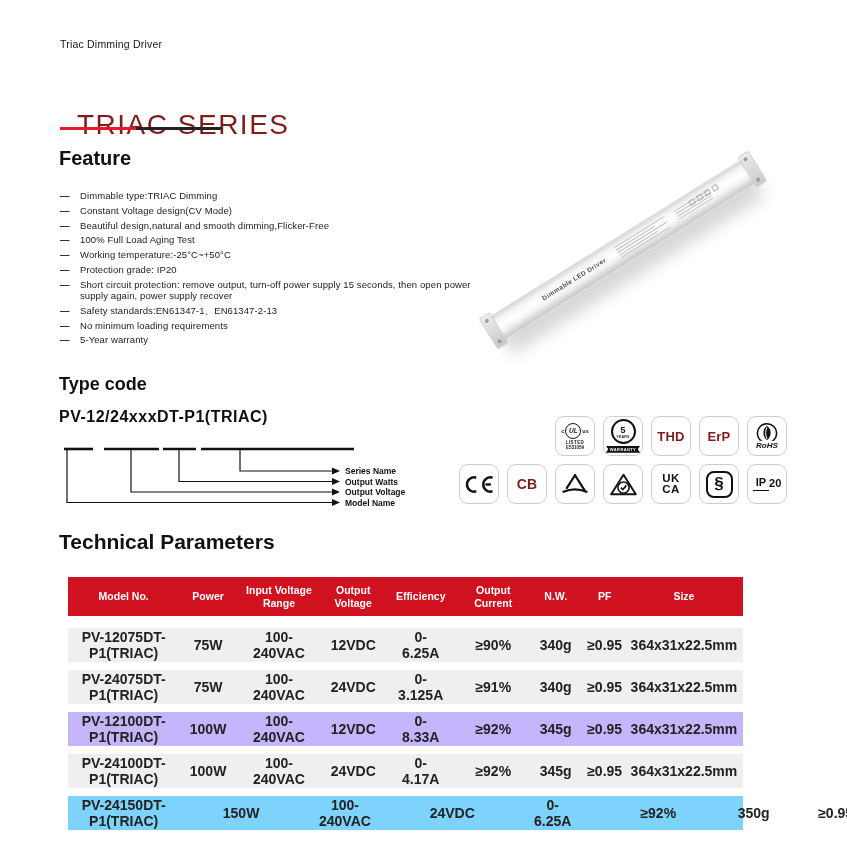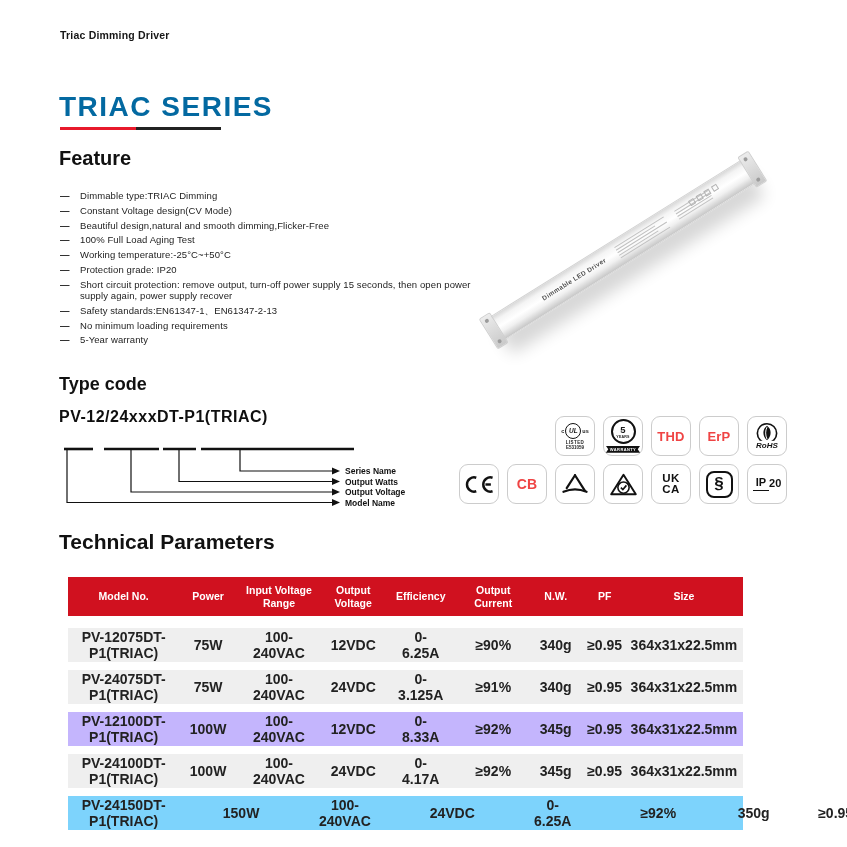--- a/index.html
+++ b/index.html
@@ -1,23 +1,23 @@
 <!DOCTYPE html>
 <html><head>
 <meta charset="utf-8">
 <style>
   html,body{margin:0;padding:0;background:#fff;}
   .page{position:relative;width:847px;height:847px;background:#ffffff;overflow:hidden;
         font-family:"Liberation Sans","DejaVu Sans",sans-serif;color:#1a1a1a;}
 
   
-  .page-note{position:absolute;left:60px;top:29px;font-size:10.5px;font-weight:700;letter-spacing:.2px;color:#161616;}
-
-  
-  .series-title{position:absolute;left:59px;top:91px;margin:0;font-size:28px;font-weight:700;letter-spacing:1.5px;color:#0369a1;}
+  .page-note{position:absolute;left:60px;top:38px;font-size:10.5px;font-weight:400;letter-spacing:.2px;color:#161616;}
+
+  
+  .series-title{position:absolute;left:59px;top:91px;margin:18px;font-size:28px;font-weight:400;letter-spacing:1.5px;color:#7f1d1d;}
   .title-rule{position:absolute;left:60px;top:127px;width:161px;height:2.5px;display:flex;}
   .rule-red{width:76px;height:100%;}
   .rule-dark{width:85px;height:100%;background:#222;}
 
   
   .feature-h{position:absolute;left:59px;top:147px;margin:0;font-size:20px;font-weight:700;color:#111;}
   .feature-list{position:absolute;left:60px;top:190px;width:432px;margin:0;padding:0;list-style:none;}
   .feature-list li{display:flex;margin-bottom:3.6px;font-size:9.5px;line-height:1.18;font-weight:500;color:#1c1c1c;}
   .feature-list .dash{flex:0 0 20px;font-weight:700;}
   .feature-list .ftext{flex:1;letter-spacing:.1px;}
@@ -57,21 +57,21 @@
   .ul-circle{width:14px;height:14px;border:1.5px solid #111;border-radius:50%;display:flex;align-items:center;justify-content:center;
              font-size:6.5px;font-weight:700;font-style:italic;margin:0 1px;}
   .ul-listed{font-size:4.5px;font-weight:700;letter-spacing:.4px;margin-top:1px;}
   .ul-file{font-size:4.5px;font-weight:700;}
   .badge-circle{width:21px;height:21px;border:2px solid #111;border-radius:50%;display:flex;flex-direction:column;
                 align-items:center;justify-content:center;}
   .badge-num{font-size:9.5px;font-weight:700;line-height:1;}
   .badge-years{font-size:3.6px;font-weight:700;letter-spacing:.2px;}
   .badge-ribbon{margin-top:1.5px;background:#111;color:#fff;font-size:4px;font-weight:700;letter-spacing:.4px;padding:1px 4px;
                 clip-path:polygon(0 0,100% 0,93% 50%,100% 100%,0 100%,7% 50%);}
-  .cert-big{font-size:13px;font-weight:700;letter-spacing:.2px;color:#ef4444;}
+  .cert-big{font-size:13px;font-weight:700;letter-spacing:.2px;color:#7f1d1d;}
   .ukca{font-size:11.5px;font-weight:700;line-height:.95;text-align:center;letter-spacing:.4px;color:#111;}
   .smark{width:27px;height:27px;border:2.2px solid #111;border-radius:8px;display:flex;align-items:center;justify-content:center;
          font-size:17px;font-weight:700;color:#111;box-sizing:border-box;}
   .ip20{display:flex;flex-direction:row;align-items:center;color:#111;}
   .ip-top{font-size:11px;font-weight:700;border-bottom:1.6px solid #111;padding:0 3px 1px;line-height:1.05;}
   .ip-bot{font-size:11px;font-weight:700;line-height:1.25;}
 
   
   .tech-h{position:absolute;left:59px;top:530px;margin:0;font-size:21px;font-weight:700;color:#111;}
   .table{position:absolute;left:68px;top:577px;width:675px;}

